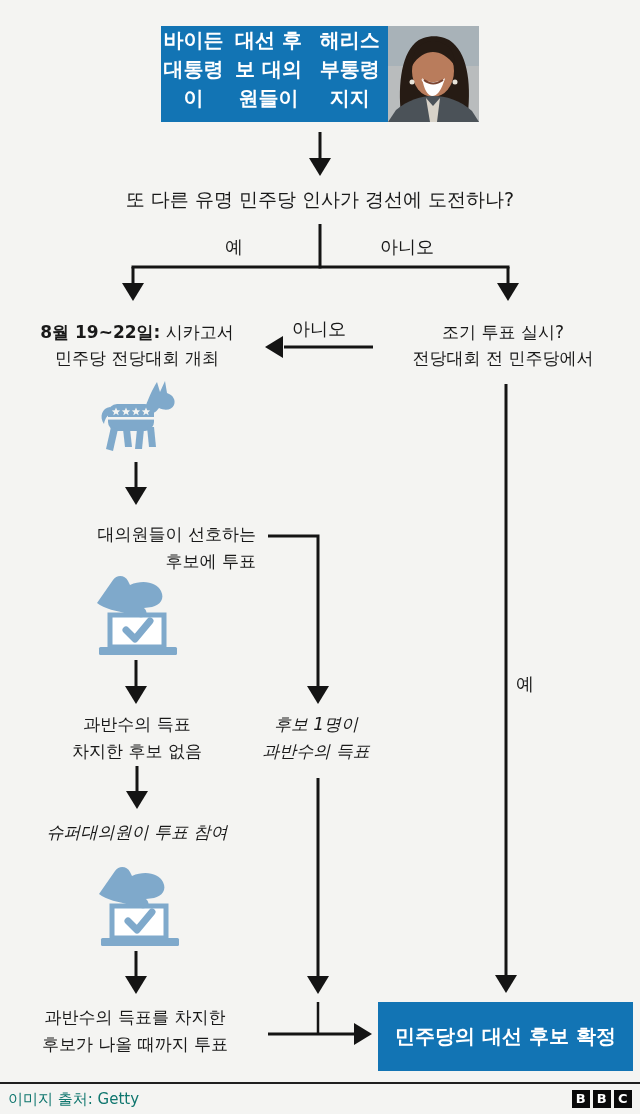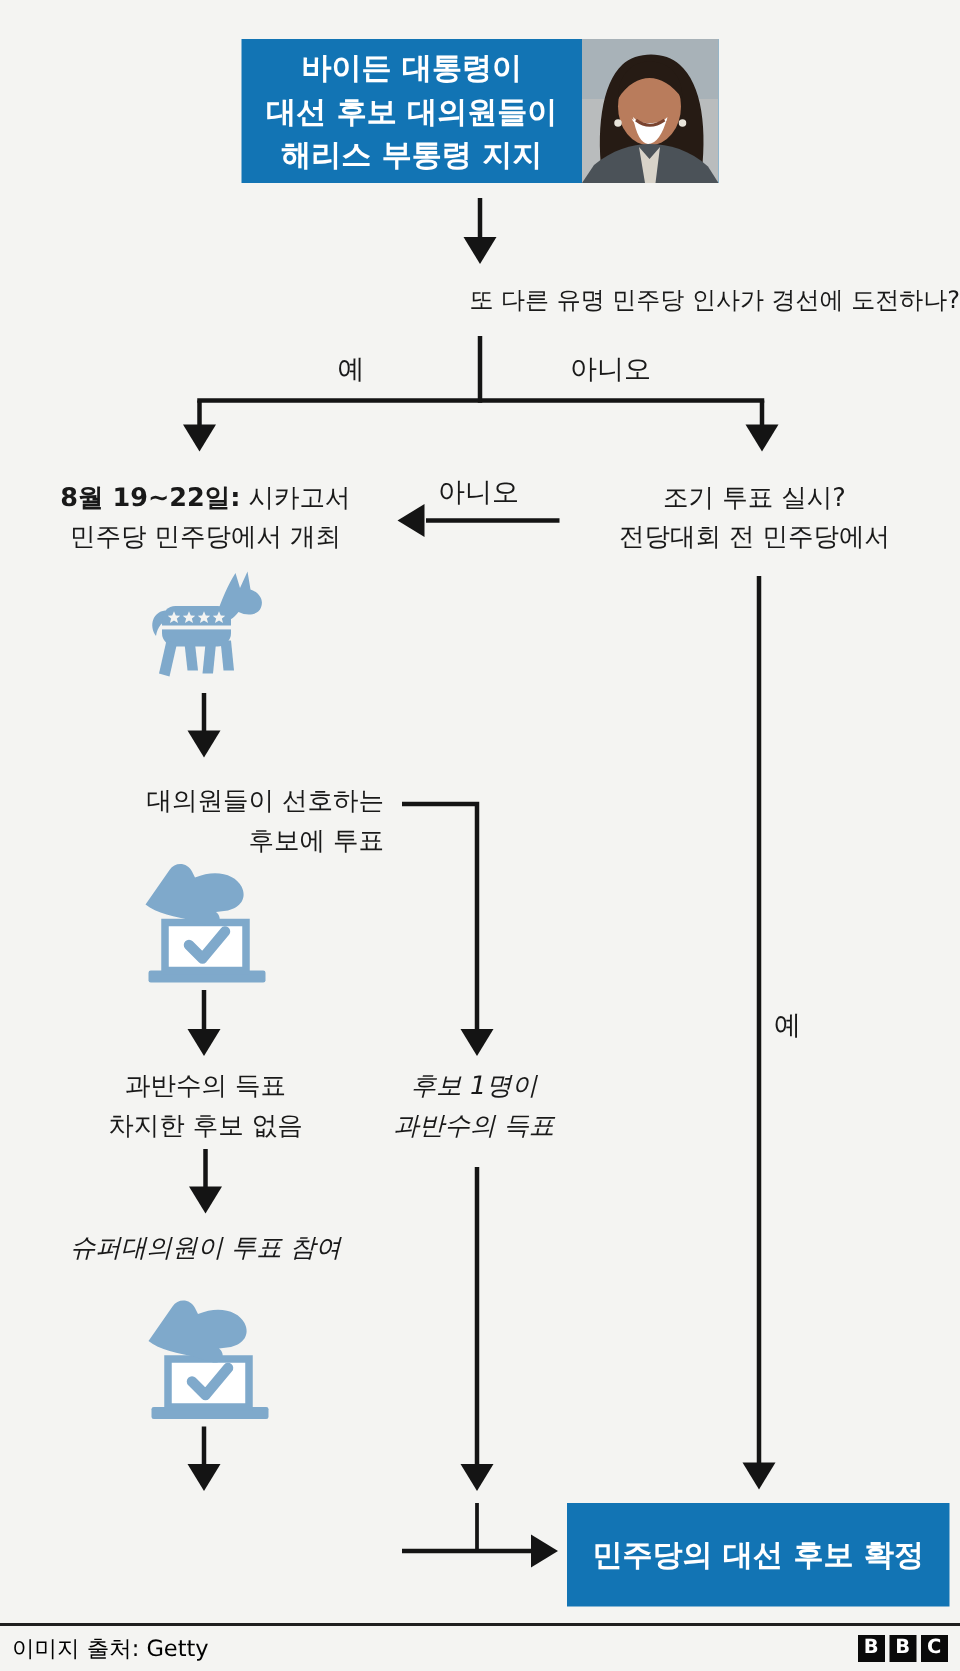--- a/index.html
+++ b/index.html
@@ -11,33 +11,33 @@
   }
   .connectors{position:absolute;left:0;top:0;pointer-events:none;}
   .txt{position:absolute;text-align:center;font-size:17px;line-height:27px;color:#191919;}
   .lbl{position:absolute;font-size:18px;line-height:22px;color:#191919;text-align:center;}
   .bold{font-weight:bold;}
   .header-box{
     position:absolute;left:161px;top:26px;width:318px;height:96px;
     background:#1274B4;display:flex;align-items:stretch;
   }
   .header-text{
-    flex:1;display:flex;flex-direction:column;justify-content:center;
+    flex:1;display:flex;flex-direction:row;justify-content:center;
     text-align:center;color:#ffffff;font-weight:bold;font-size:20px;line-height:29px;
   }
   .header-photo{width:91px;height:96px;flex:0 0 91px;}
   .icon-wrap{position:absolute;}
   .final-box{
     position:absolute;left:378px;top:1002px;width:255px;height:69px;
     background:#1274B4;display:flex;align-items:center;justify-content:center;
     color:#ffffff;font-weight:bold;font-size:20px;text-align:center;
   }
-  .q1{left:0;top:186px;width:640px;font-size:16px;text-align:right;}
+  .q1{left:0;top:186px;width:640px;font-size:19px;}
   .footer-divider{position:absolute;left:0;top:1082px;width:640px;height:2px;background:#1f1f1f;}
-  .footer-credit{position:absolute;left:8px;top:1088px;font-size:15px;line-height:22px;color:#000000;}
+  .footer-credit{position:absolute;left:8px;top:1088px;font-size:15px;line-height:22px;color:#0f766e;}
   .bbc-logo{position:absolute;left:572px;top:1090px;display:flex;gap:3.5px;}
   .bbc-block{
     width:17.5px;height:17.5px;background:#0a0a0a;color:#ffffff;
     display:flex;align-items:center;justify-content:center;
     font-weight:bold;font-size:13px;font-family:"DejaVu Sans",sans-serif;
   }
 </style>
 </head>
 <body>
 
@@ -99,21 +99,21 @@
     </svg>
   </div>
 
   <div class="txt q1">또 다른 유명 민주당 인사가 경선에 도전하나?</div>
 
   <div class="lbl" style="left:204px;top:236px;width:60px;">예</div>
   <div class="lbl" style="left:372px;top:236px;width:70px;">아니오</div>
 
   <div class="txt" style="left:17px;top:319px;width:240px;line-height:26px;">
     <div><span class="bold">8월 19~22일:</span><span> 시카고서</span></div>
-    <div>민주당 민주당에서 개최</div>
+    <div>민주당 전당대회 개최</div>
   </div>
 
   <div class="txt" style="left:383px;top:319px;width:240px;line-height:26px;">
     <div>조기 투표 실시?</div>
     <div>전당대회 전 민주당에서</div>
   </div>
 
   <div class="lbl" style="left:284px;top:318px;width:70px;">아니오</div>
 
   <div class="icon-wrap" style="left:97px;top:377px;">
@@ -160,20 +160,24 @@
 
   <div class="icon-wrap" style="left:96px;top:864px;">
     <svg width="88" height="84" viewBox="0 0 88 84">
       <rect x="5" y="74" width="78" height="8" rx="1.5" fill="#7FA9CB"></rect>
       <rect x="16" y="42" width="54" height="32" fill="#ffffff" stroke="#7FA9CB" stroke-width="5"></rect>
       <path d="M32,57 L41,66 L56,48" stroke="#7FA9CB" stroke-width="7" fill="none" stroke-linecap="round" stroke-linejoin="round"></path>
       <path d="M3,30 L19,7 C23,1 31,2 34,8 L36,12 C50,6 63,10 67,18 C71,26 66,32 58,34 L50,35 C55,39 52,46 45,44 L35,41 C23,38 10,36 3,30 Z" fill="#7FA9CB"></path>
     </svg>
   </div>
 
+  <div class="txt" style="left:15px;top:1004px;width:240px;">
+    <div>과반수의 득표를 차지한</div>
+    <div>후보가 나올 때까지 투표</div>
+  </div>
 
   <div class="txt" style="left:236px;top:711px;width:160px;font-style:italic;">
     <div>후보 1명이</div>
     <div>과반수의 득표</div>
   </div>
 
   <div class="lbl" style="left:516px;top:673px;width:40px;text-align:left;">예</div>
 
   <div class="final-box">
     <span>민주당의 대선 후보 확정</span>

